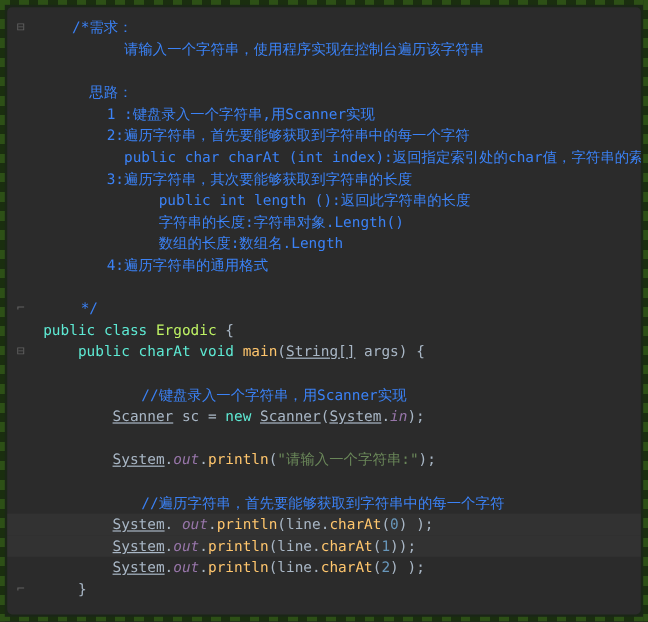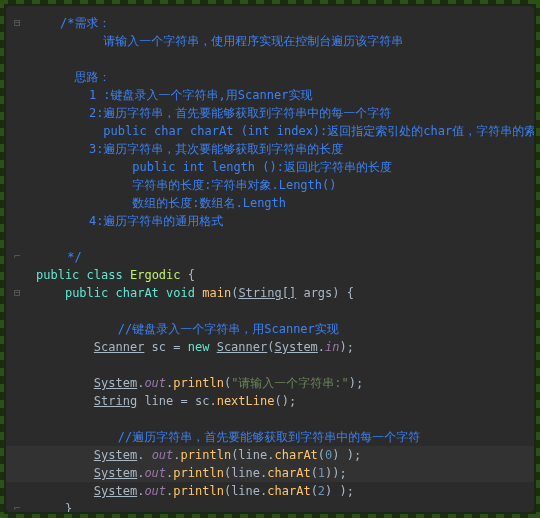--- a/index.html
+++ b/index.html
@@ -92,21 +92,20 @@
   <div class="line">    <span class="comment">4:遍历字符串的通用格式</span></div>
   <div class="line">&nbsp;</div>
   <div class="line"><span class="gutter fold">⌐</span> <span class="comment">*/</span></div>
   <div class="line"><span class="keyword">public</span> <span class="keyword">class</span> <span class="classname">Ergodic</span> <span class="punct">{</span></div>
   <div class="line"><span class="gutter fold">⊟</span>    <span class="keyword">public</span> <span class="keyword">charAt</span> <span class="keyword">void</span> <span class="method">main</span><span class="punct">(</span><span class="type">String[]</span> <span>args</span><span class="punct">)</span> <span class="punct">{</span></div>
   <div class="line">&nbsp;</div>
   <div class="line">        <span class="comment">//键盘录入一个字符串，用Scanner实现</span></div>
   <div class="line">        <span class="type">Scanner</span> <span>sc</span><span class="punct"> = </span><span class="keyword">new</span> <span class="type">Scanner</span><span class="punct">(</span><span class="type">System</span><span class="punct">.</span><span class="field">in</span><span class="punct">)</span><span class="punct">;</span></div>
   <div class="line">&nbsp;</div>
   <div class="line">        <span class="type">System</span><span class="punct">.</span><span class="field">out</span><span class="punct">.</span><span class="method">println</span><span class="punct">(</span><span class="string">"请输入一个字符串:"</span><span class="punct">)</span><span class="punct">;</span></div>
-  <div class="line">        <span class="type">String</span> <span>line</span><span class="punct"> = </span><span>sc</span><span class="punct">.</span><span class="method">nextLine</span><span class="punct">(</span><span class="punct">)</span><span class="punct">;</span></div>
   <div class="line">&nbsp;</div>
   <div class="line">        <span class="comment">//遍历字符串，首先要能够获取到字符串中的每一个字符</span></div>
   <div class="line hl">        <span class="type">System</span><span class="punct">.</span> <span class="field">out</span><span class="punct">.</span><span class="method">println</span><span class="punct">(</span><span>line</span><span class="punct">.</span><span class="method">charAt</span><span class="punct">(</span><span class="number">0</span><span class="punct">)</span> <span class="punct">)</span><span class="punct">;</span></div>
   <div class="line hl">        <span class="type">System</span><span class="punct">.</span><span class="field">out</span><span class="punct">.</span><span class="method">println</span><span class="punct">(</span><span>line</span><span class="punct">.</span><span class="method">charAt</span><span class="punct">(</span><span class="number">1</span><span class="punct">)</span><span class="punct">)</span><span class="punct">;</span></div>
   <div class="line">        <span class="type">System</span><span class="punct">.</span><span class="field">out</span><span class="punct">.</span><span class="method">println</span><span class="punct">(</span><span>line</span><span class="punct">.</span><span class="method">charAt</span><span class="punct">(</span><span class="number">2</span><span class="punct">)</span> <span class="punct">)</span><span class="punct">;</span></div>
   <div class="line"><span class="gutter fold">⌐</span>    <span class="punct">}</span></div>
 
 </div>
 
 </body></html>

